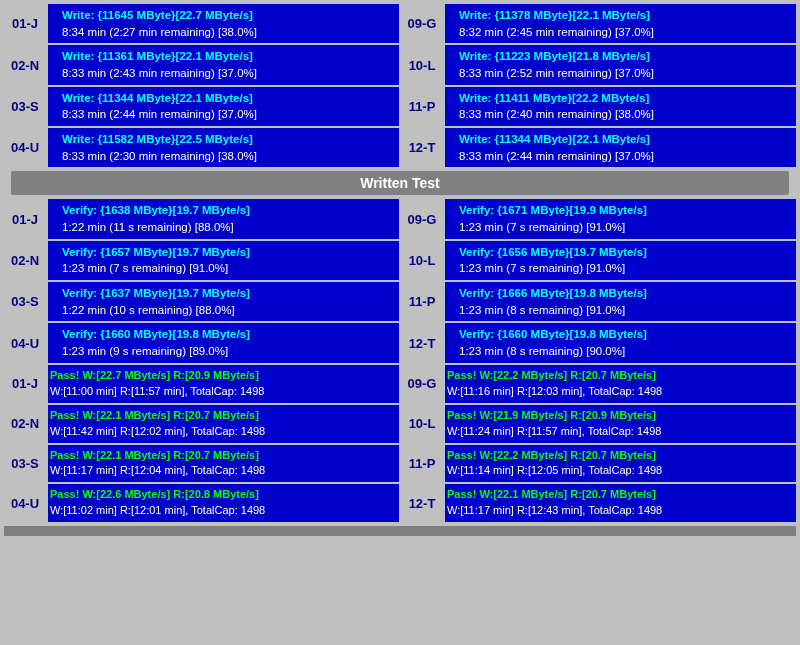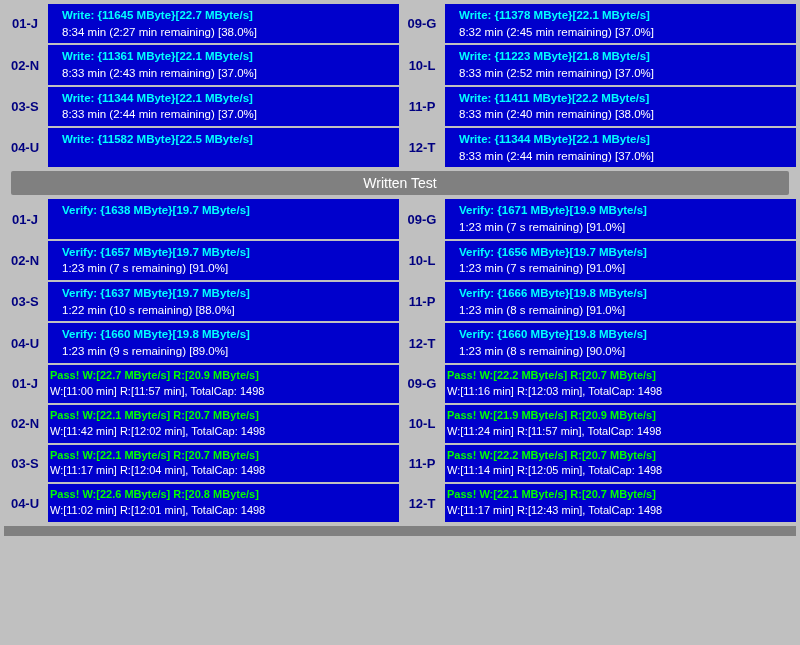--- a/index.html
+++ b/index.html
@@ -15,21 +15,21 @@
       background: #c0c0c0;
       padding: 4px;
     }
     .section {
       margin-bottom: 2px;
     }
     .section-header {
       text-align: center;
       background: #808080;
       color: white;
-      font-weight: normal;
+      font-weight: bold;
       font-size: 14px;
       padding: 4px;
       margin: 4px 7px;
       border-radius: 2px;
     }
     .bottom-bar {
       text-align: center;
       background: #808080;
       color: white;
       font-size: 13px;
@@ -129,40 +129,42 @@
             <div class="line1">Write: {11411 MByte}[22.2 MByte/s]</div>
             <div class="line2">8:33 min (2:40 min remaining)  [38.0%]</div>
           </div>
         </div>
       </div>
       <div class="row-pair">
         <div class="row-with-id">
           <div class="id-badge">04-U</div>
           <div class="cell-blue">
             <div class="line1">Write: {11582 MByte}[22.5 MByte/s]</div>
+            <div class="line2">8:33 min (2:30 min remaining)  [38.0%]</div>
           </div>
         </div>
         <div class="row-with-id">
           <div class="id-badge">12-T</div>
           <div class="cell-blue">
             <div class="line1">Write: {11344 MByte}[22.1 MByte/s]</div>
             <div class="line2">8:33 min (2:44 min remaining)  [37.0%]</div>
           </div>
         </div>
       </div>
     </div>
 
   <div class="section-header">Written Test</div>
 
   <div class="section" id="verify-section">
   <div class="row-pair">
         <div class="row-with-id">
           <div class="id-badge">01-J</div>
           <div class="cell-blue">
             <div class="line1">Verify: {1638 MByte}[19.7 MByte/s]</div>
+            <div class="line2">1:22 min (11 s remaining)  [88.0%]</div>
           </div>
         </div>
         <div class="row-with-id">
           <div class="id-badge">09-G</div>
           <div class="cell-blue">
             <div class="line1">Verify: {1671 MByte}[19.9 MByte/s]</div>
             <div class="line2">1:23 min (7 s remaining)  [91.0%]</div>
           </div>
         </div>
       </div>

